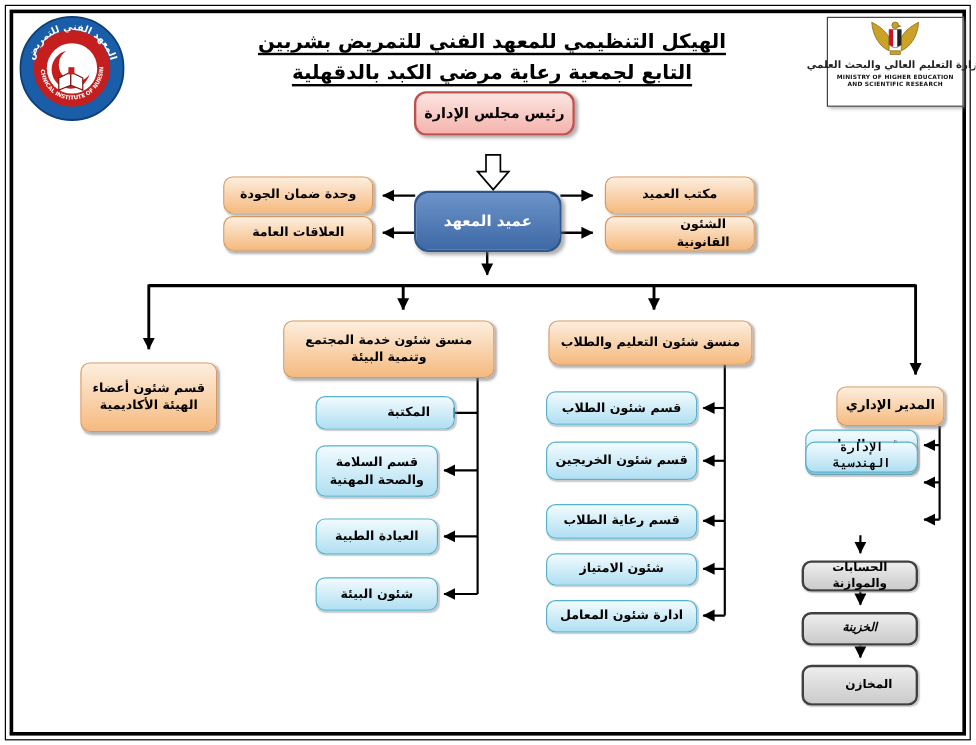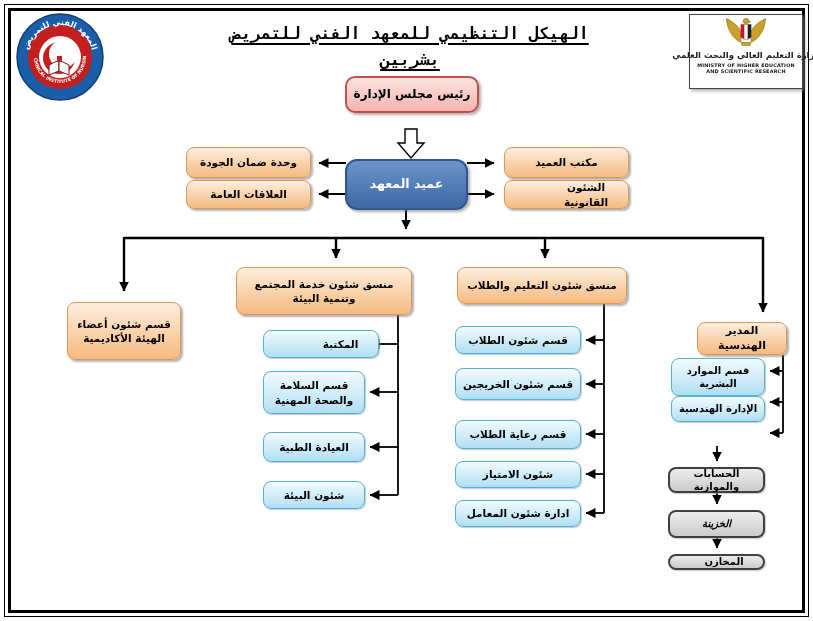--- a/index.html
+++ b/index.html
@@ -4,21 +4,21 @@
 <style>
   html,body{margin:0;padding:0;background:#fff;}
   #page{
     position:relative;width:813px;height:621px;background:#fff;overflow:hidden;
     font-family:"DejaVu Sans",sans-serif;
   }
   .border-outer{position:absolute;left:4px;top:4px;right:4px;bottom:4px;border:1px solid #000;pointer-events:none;}
   .border-inner{position:absolute;left:8px;top:8px;right:8px;bottom:8px;border:3px solid #000;pointer-events:none;}
   #title{
     position:absolute;left:205px;top:22px;width:410px;text-align:center;direction:rtl;
-    font-weight:bold;font-size:16.5px;line-height:26px;color:#000;font-family:Liberation Mono, monospace;
+    font-weight:bold;font-size:16.5px;line-height:26px;color:#000;
   }
   #title .tline{text-decoration:underline;text-underline-offset:4px;text-decoration-thickness:1.5px;}
   .box{
     position:absolute;display:flex;align-items:center;justify-content:center;
     text-align:center;font-weight:bold;font-size:10.5px;line-height:1.35;
     color:#000;direction:rtl;border-radius:8px;box-sizing:border-box;padding:2px 5px;
   }
   .box-pink{background:linear-gradient(#fce4e1,#f5b4ad);border:2px solid #c0504d;border-radius:10px;
     box-shadow:2px 2px 3px rgba(110,110,110,.55);font-size:12px;}
   .box-blue{background:linear-gradient(#6c93c9,#3e69a5);border:2px solid #30578c;border-radius:12px;
@@ -84,20 +84,21 @@
     </svg>
     <div id="ministry-arabic">وزارة التعليم العالي والبحث العلمي</div>
     <div id="ministry-english">
       <div>MINISTRY OF HIGHER EDUCATION</div>
       <div>AND SCIENTIFIC RESEARCH</div>
     </div>
   </div>
 
   <div id="title">
     <div class="tline">الهيكل التنظيمي للمعهد الفني للتمريض بشربين</div>
+    <div class="tline">التابع لجمعية رعاية مرضي الكبد بالدقهلية</div>
   </div>
 
   <svg id="connectors" viewBox="0 0 813 621">
     <defs>
       <marker id="ah" markerUnits="userSpaceOnUse" markerWidth="12" markerHeight="11" refX="9.5" refY="5" orient="auto">
         <path d="M0,0 L10,5 L0,10 Z" fill="#000"></path>
       </marker>
     </defs>
 
     <polygon points="405,129 417,129 417,143 424,143 411,158 398,143 405,143" fill="#ffffff" stroke="#000" stroke-width="1.4"></polygon>
@@ -149,33 +150,33 @@
   <div class="box box-blue" style="left:345px;top:159px;width:123px;height:51px;">عميد المعهد</div>
 
   <div class="box box-orange" style="left:186px;top:147px;width:125px;height:31px;">وحدة ضمان الجودة</div>
   <div class="box box-orange" style="left:186px;top:180px;width:125px;height:29px;">العلاقات العامة</div>
   <div class="box box-orange" style="left:504px;top:147px;width:125px;height:31px;">مكتب العميد</div>
   <div class="box box-orange" style="left:504px;top:180px;width:125px;height:29px;padding-left:44px;">الشئون القانونية</div>
 
   <div class="box box-orange" style="left:67px;top:302px;width:114px;height:58px;">قسم شئون أعضاء الهيئة الأكاديمية</div>
   <div class="box box-orange" style="left:236px;top:267px;width:176px;height:48px;">منسق شئون خدمة المجتمع وتنمية البيئة</div>
   <div class="box box-orange" style="left:457px;top:267px;width:170px;height:37px;">منسق شئون التعليم والطلاب</div>
-  <div class="box box-orange" style="left:697px;top:322px;width:90px;height:33px;font-size:11px;">المدير الهندسية</div>
+  <div class="box box-orange" style="left:697px;top:322px;width:90px;height:33px;font-size:11px;">المدير الإداري</div>
 
   <div class="box box-cyan" style="left:263px;top:330px;width:116px;height:28px;padding-left:44px;">المكتبة</div>
   <div class="box box-cyan" style="left:263px;top:371px;width:102px;height:43px;">قسم السلامة والصحة المهنية</div>
   <div class="box box-cyan" style="left:263px;top:432px;width:102px;height:30px;">العيادة الطبية</div>
   <div class="box box-cyan" style="left:263px;top:481px;width:102px;height:28px;">شئون البيئة</div>
 
   <div class="box box-cyan" style="left:455px;top:326px;width:126px;height:28px;">قسم شئون الطلاب</div>
   <div class="box box-cyan" style="left:455px;top:368px;width:126px;height:32px;">قسم شئون الخريجين</div>
   <div class="box box-cyan" style="left:455px;top:420px;width:126px;height:29px;">قسم رعاية الطلاب</div>
   <div class="box box-cyan" style="left:455px;top:461px;width:126px;height:27px;">شئون الامتياز</div>
   <div class="box box-cyan" style="left:455px;top:500px;width:126px;height:27px;">ادارة شئون المعامل</div>
 
   <div class="box box-cyan" style="left:671px;top:358px;width:94px;height:38px;font-size:10px;">قسم الموارد البشرية</div>
-  <div class="box box-cyan" style="left:671px;top:396px;width:94px;height:26px;font-size:10px;">الإدارة الهندسية</div>
+  <div class="box box-cyan" style="left:671px;top:368px;width:94px;height:26px;font-size:10px;font-family:Liberation Mono, monospace;">الإدارة الهندسية</div>
 
   <div class="box box-gray" style="left:668px;top:467px;width:97px;height:26px;font-size:10px;">الحسابات والموازنة</div>
   <div class="box box-gray" style="left:668px;top:510px;width:97px;height:28px;font-size:10px;font-style:italic;">الخزينة</div>
-  <div class="box box-gray" style="left:668px;top:554px;width:97px;height:16px;font-size:10px;padding-left:20px;">المخازن</div>
+  <div class="box box-gray" style="left:668px;top:554px;width:97px;height:34px;font-size:10px;padding-left:20px;">المخازن</div>
 
 </div>
 
 </body></html>

